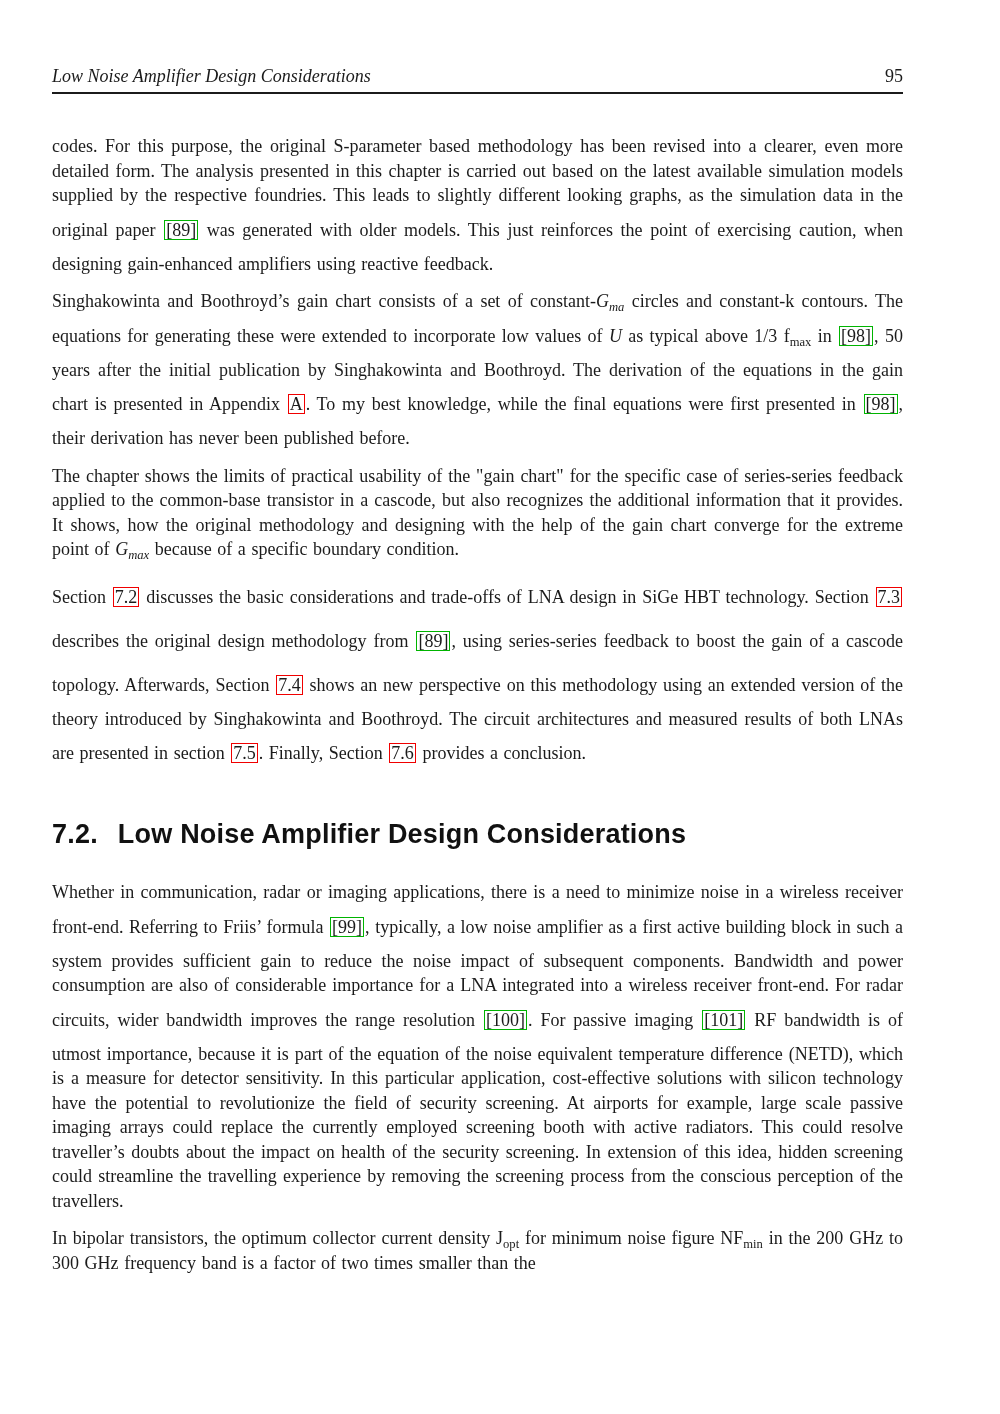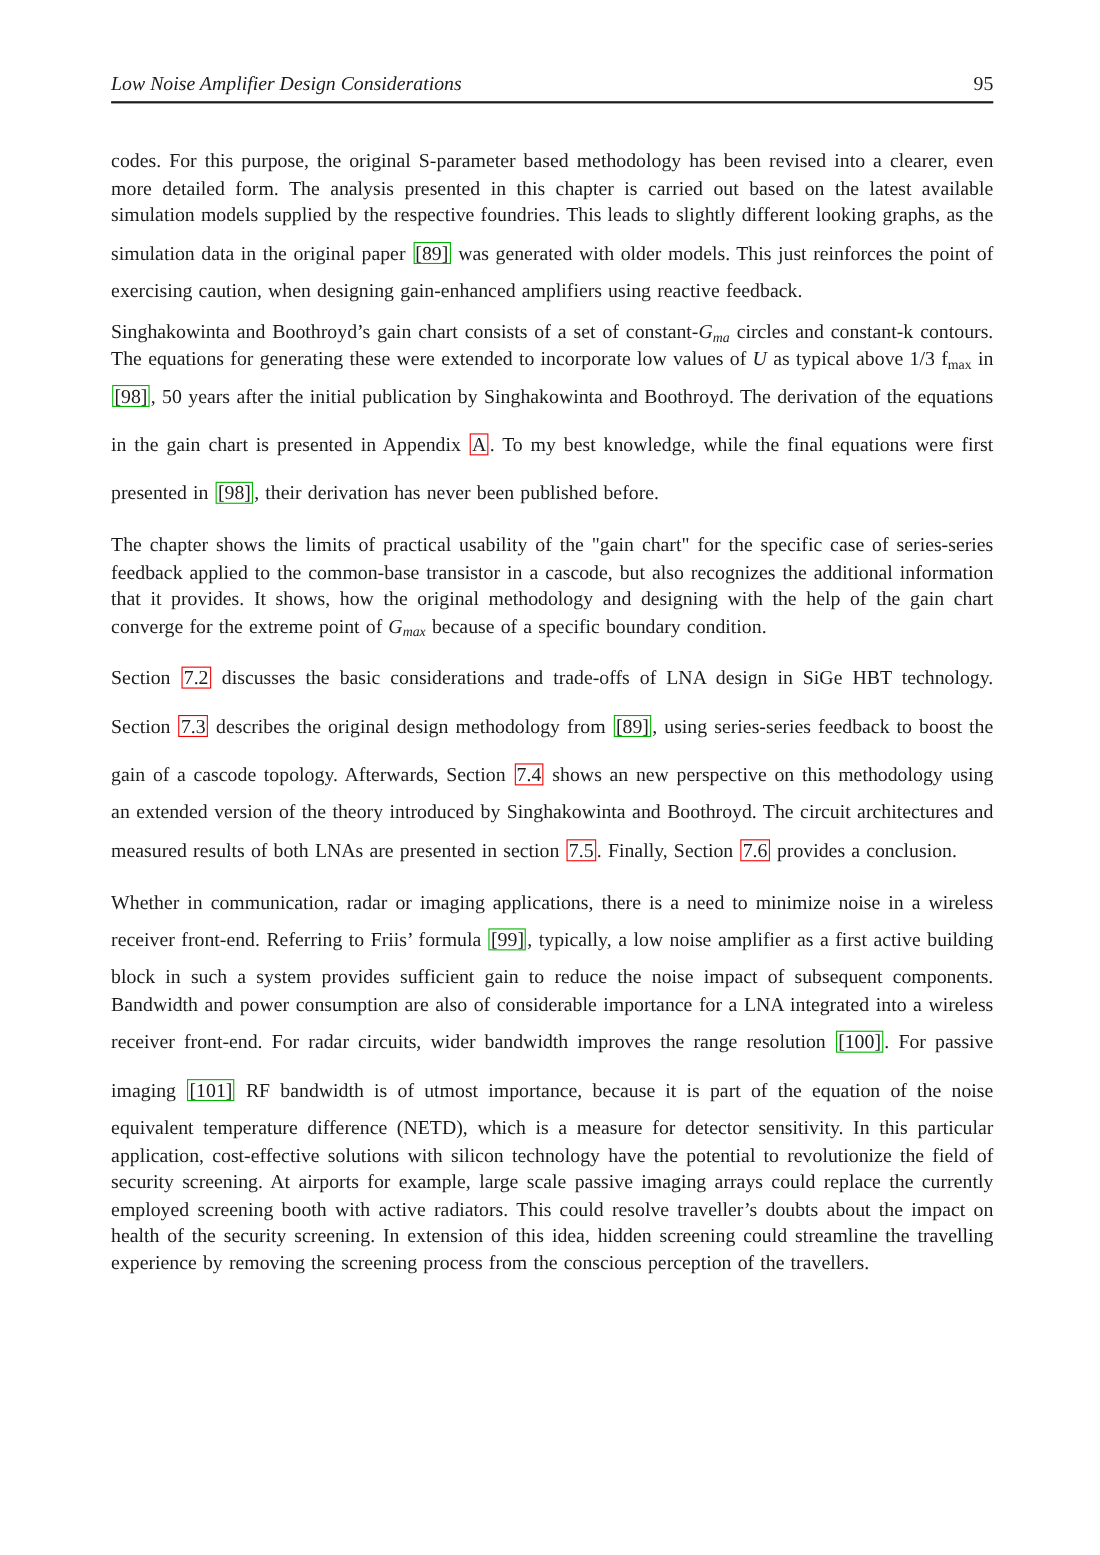--- a/index.html
+++ b/index.html
@@ -8,21 +8,21 @@
     background: #ffffff;
   }
   .page {
     position: relative;
     width: 1000px;
     height: 1414px;
     background: #ffffff;
     color: #1b1b1b;
     font-family: "Liberation Serif", "DejaVu Serif", serif;
     box-sizing: border-box;
-    padding: 66px 97px 0 101px;
+    padding: 66px 97px 0 52px;
     overflow: hidden;
   }
   .running-header {
     display: flex;
     justify-content: space-between;
     align-items: baseline;
     font-style: italic;
     font-size: 18px;
     padding-bottom: 5px;
     border-bottom: 2px solid #1b1b1b;
@@ -76,15 +76,17 @@
 <div class="page">
   <div class="running-header">
     <span class="htitle">Low Noise Amplifier Design Considerations</span>
     <span class="pagenum">95</span>
   </div>
   <div class="content">
       <p><span>codes.  For this purpose, the original S-parameter based methodology has been revised into a clearer, even more detailed form.  The analysis presented in this chapter is carried out based on the latest available simulation models supplied by the respective foundries.  This leads to slightly different looking graphs, as the simulation data in the original paper </span><span class="refbox boxg">[89]</span><span> was generated with older models. This just reinforces the point of exercising caution, when designing gain-enhanced amplifiers using reactive feedback.</span></p>
       <p><span>Singhakowinta and Boothroyd’s gain chart consists of a set of constant-</span><span class="it">G</span><span class="it sub">ma</span><span> circles and constant-k contours.  The equations for generating these were extended to incorporate low values of </span><span class="it">U</span><span> as typical above 1/3 f</span><span class="sub">max</span><span>  in </span><span class="refbox boxg">[98]</span><span>, 50 years after the initial publication by Singhakowinta and Boothroyd. The derivation of the equations in the gain chart is presented in Appendix </span><span class="refbox boxr">A</span><span>. To my best knowledge, while the final equations were first presented in </span><span class="refbox boxg">[98]</span><span>, their derivation has never been published before.</span></p>
       <p><span>The chapter shows the limits of practical usability of the "gain chart" for the specific case of series-series feedback applied to the common-base transistor in a cascode, but also recognizes the additional information that it provides.  It shows, how the original methodology and designing with the help of the gain chart converge for the extreme point of </span><span class="it">G</span><span class="it sub">max</span><span> because of a specific boundary condition.</span></p>
       <p><span>Section </span><span class="refbox boxr">7.2</span><span> discusses the basic considerations and trade-offs of LNA design in SiGe HBT technology.  Section </span><span class="refbox boxr">7.3</span><span> describes the original design methodology from </span><span class="refbox boxg">[89]</span><span>, using series-series feedback to boost the gain of a cascode topology.  Afterwards, Section </span><span class="refbox boxr">7.4</span><span> shows an new perspective on this methodology using an extended version of the theory introduced by Singhakowinta and Boothroyd.  The circuit architectures and measured results of both LNAs are presented in section </span><span class="refbox boxr">7.5</span><span>. Finally, Section </span><span class="refbox boxr">7.6</span><span> provides a conclusion.</span></p>
+      <h2 class="section-heading"><span class="sec-num">7.2.</span><span>Low Noise Amplifier Design Considerations</span></h2>
       <p><span>Whether in communication, radar or imaging applications, there is a need to minimize noise in a wireless receiver front-end.  Referring to Friis’ formula </span><span class="refbox boxg">[99]</span><span>, typically, a low noise amplifier as a first active building block in such a system provides sufficient gain to reduce the noise impact of subsequent components.  Bandwidth and power consumption are also of considerable importance for a LNA integrated into a wireless receiver front-end.  For radar circuits, wider bandwidth improves the range resolution </span><span class="refbox boxg">[100]</span><span>.  For passive imaging </span><span class="refbox boxg">[101]</span><span> RF bandwidth is of utmost importance, because it is part of the equation of the noise equivalent temperature difference (NETD), which is a measure for detector sensitivity.  In this particular application, cost-effective solutions with silicon technology have the potential to revolutionize the field of security screening.  At airports for example, large scale passive imaging arrays could replace the currently employed screening booth with active radiators. This could resolve traveller’s doubts about the impact on health of the security screening. In extension of this idea, hidden screening could streamline the travelling experience by removing the screening process from the conscious perception of the travellers.</span></p>
+      <p><span>In bipolar transistors, the optimum collector current density J</span><span class="sub">opt</span><span> for minimum noise figure NF</span><span class="sub">min</span><span> in the 200 GHz to 300 GHz frequency band is a factor of two times smaller than the</span></p>
     </div>
 </div>
 
 </body></html>

